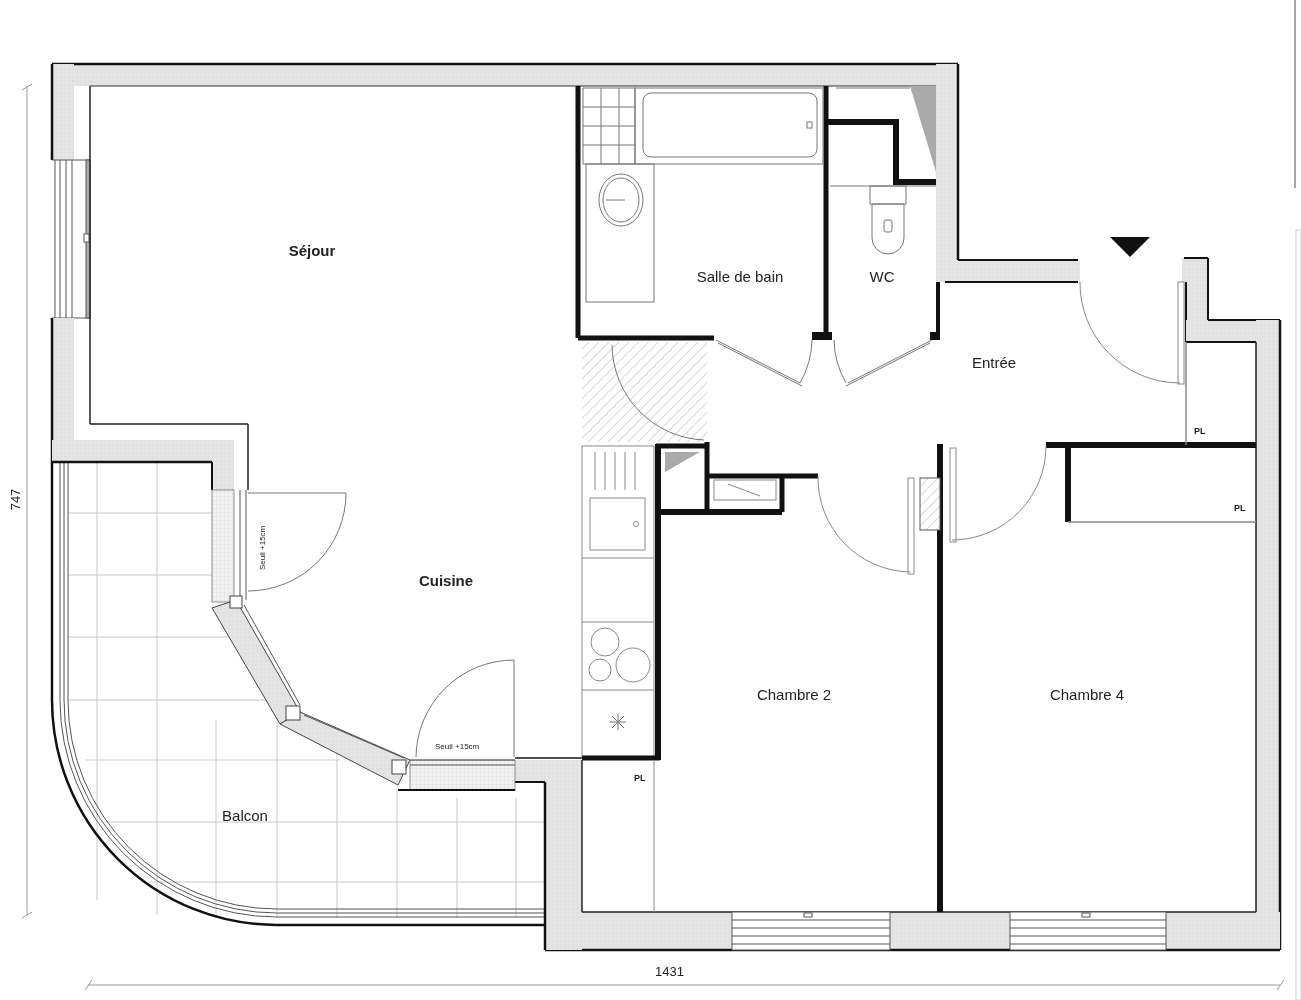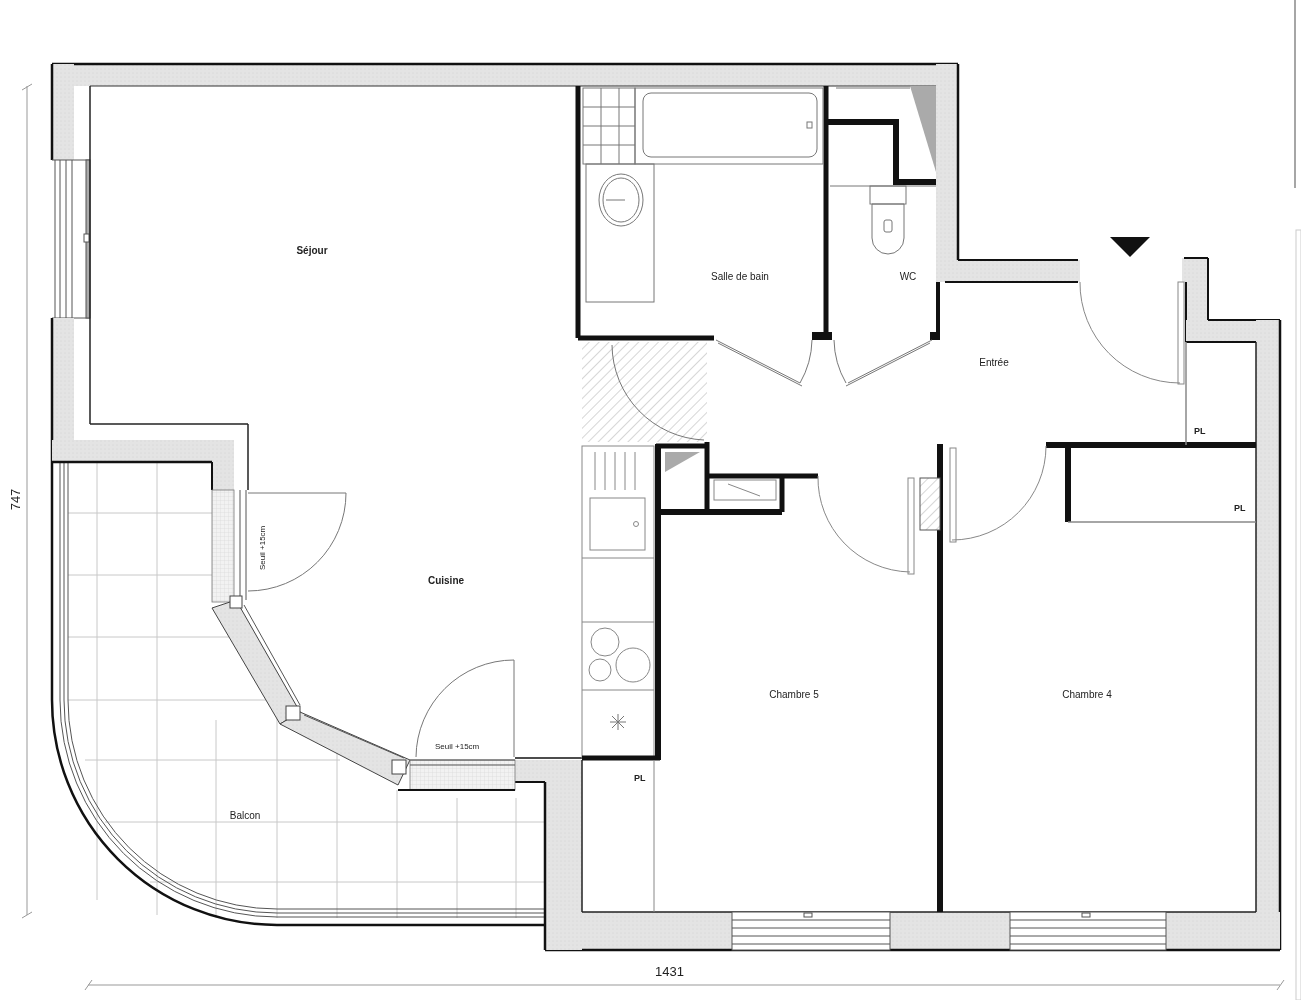--- a/index.html
+++ b/index.html
@@ -1,18 +1,18 @@
 <!DOCTYPE html>
 <html><head>
 <meta charset="utf-8">
 <style>
   html, body { margin: 0; padding: 0; background: #ffffff; }
   body { width: 1301px; height: 1000px; position: relative; overflow: hidden; font-family: "Liberation Sans", sans-serif; }
   svg { position: absolute; left: 0; top: 0; }
-  .room-label { position: absolute; font-family: "Liberation Sans", sans-serif; font-size: 10px; color: #222; white-space: nowrap; transform: translate(-50%, -50%); }
+  .room-label { position: absolute; font-family: "Liberation Sans", sans-serif; font-size: 15px; color: #222; white-space: nowrap; transform: translate(-50%, -50%); }
   .room-label.bold { font-weight: bold; }
   .small-label { position: absolute; font-family: "Liberation Sans", sans-serif; font-size: 8px; color: #222; white-space: nowrap; }
   .pl-label { position: absolute; font-family: "Liberation Sans", sans-serif; font-size: 9px; font-weight: bold; color: #222; }
   .dim-label { position: absolute; font-family: "Liberation Sans", sans-serif; font-size: 13px; color: #222; }
   .dim-label.vertical { transform: rotate(-90deg); transform-origin: center; }
   .seuil-vertical { transform: rotate(-90deg); transform-origin: left top; }
 </style>
 </head>
 <body>
 
@@ -277,23 +277,23 @@
     <line x1="22" y1="918" x2="32" y2="912"></line>
     <line x1="88" y1="985" x2="1280" y2="985"></line>
     <line x1="85" y1="990" x2="92" y2="980"></line>
     <line x1="1277" y1="990" x2="1284" y2="980"></line>
   </g>
 </svg>
 
 <div class="room-label bold" style="left:312px;top:250px">Séjour</div>
 <div class="room-label bold" style="left:446px;top:580px">Cuisine</div>
 <div class="room-label" style="left:740px;top:276px">Salle de bain</div>
-<div class="room-label" style="left:908px;top:276px">WC</div>
+<div class="room-label" style="left:882px;top:276px">WC</div>
 <div class="room-label" style="left:994px;top:362px">Entrée</div>
-<div class="room-label" style="left:794px;top:694px">Chambre 5</div>
+<div class="room-label" style="left:794px;top:694px">Chambre 2</div>
 <div class="room-label" style="left:1087px;top:694px">Chambre 4</div>
 <div class="room-label" style="left:245px;top:815px">Balcon</div>
 
 <div class="small-label seuil-vertical" style="left:258px;top:570px">Seuil +15cm</div>
 <div class="small-label" style="left:435px;top:742px">Seuil +15cm</div>
 
 <div class="pl-label" style="left:1194px;top:426px">PL</div>
 <div class="pl-label" style="left:1234px;top:503px">PL</div>
 <div class="pl-label" style="left:634px;top:773px">PL</div>
 

